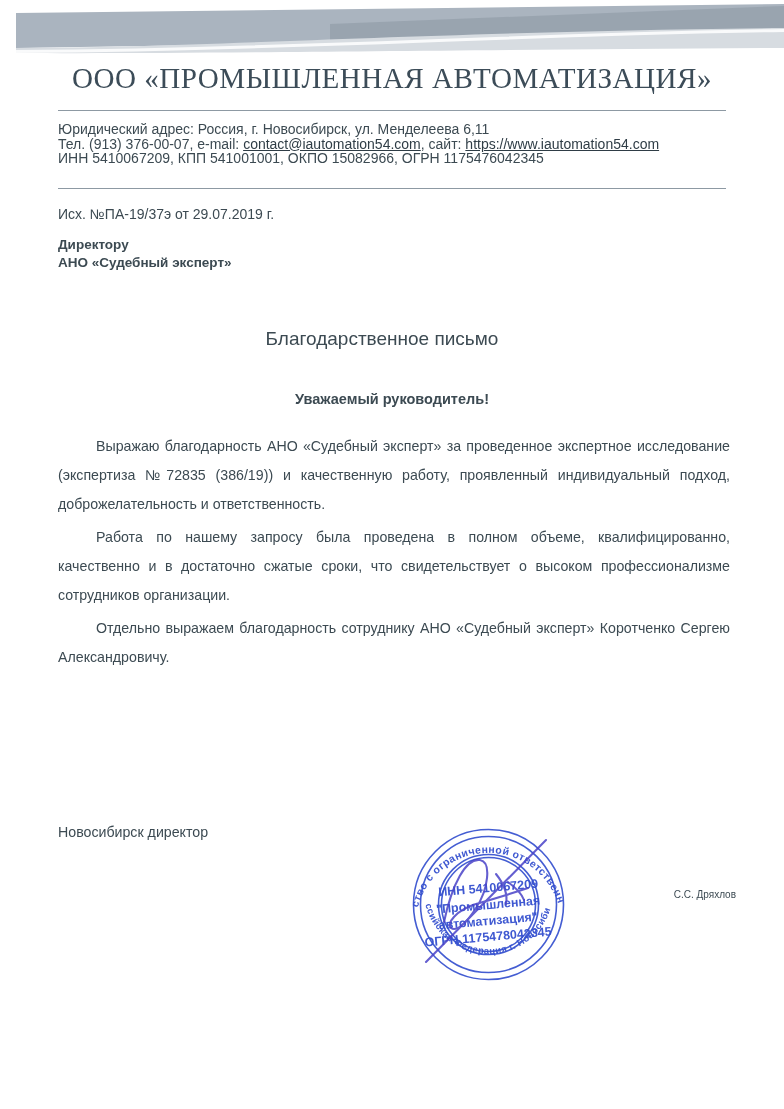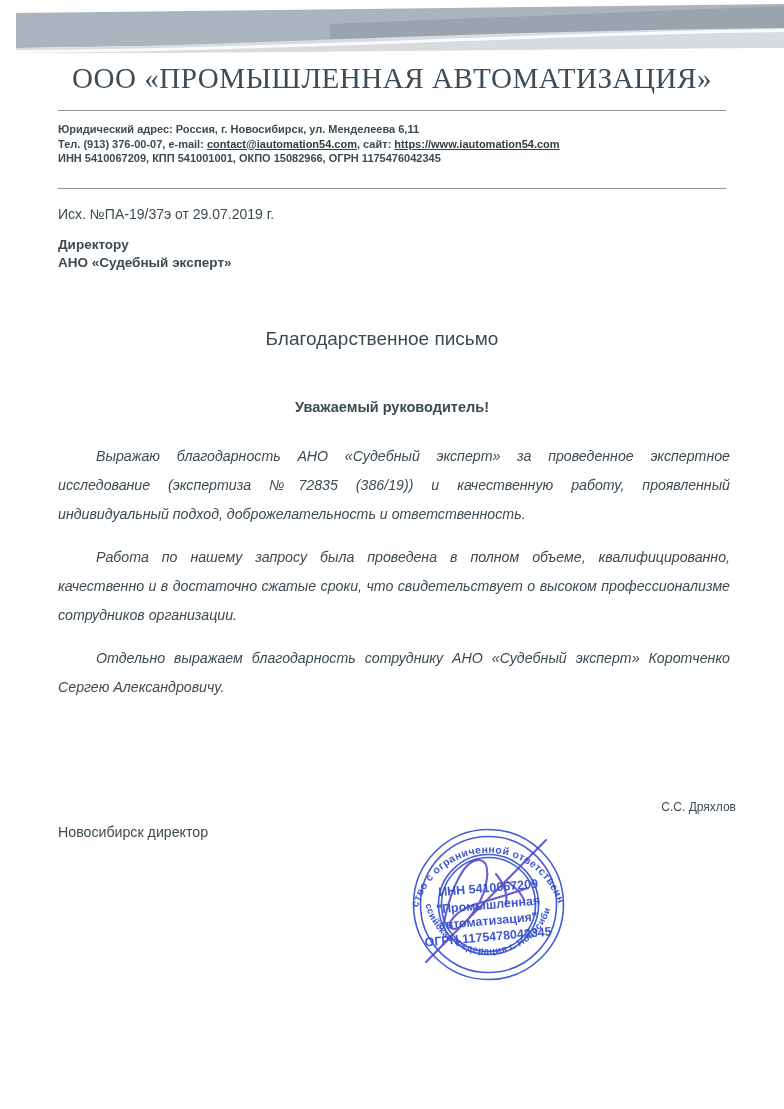--- a/index.html
+++ b/index.html
@@ -51,24 +51,23 @@
   }
   .rule-top { top: 110px; }
   .rule-bottom { top: 188px; }
 
   
   .contacts {
     position: absolute;
     left: 58px;
     top: 122px;
     width: 680px;
-    font-size: 11px;
+    font-size: 14px;
     line-height: 14.6px;
     color: #3c4a52;
-    font-weight: bold;
   }
   .contacts .line { white-space: nowrap; }
   .link {
     color: #2f3d46;
     text-decoration: underline;
     text-align: center;
   }
 
   
   .outgoing {
@@ -98,52 +97,50 @@
     color: #3c4a52;
   }
   .salutation {
     position: absolute;
     left: 0;
     top: 391px;
     width: 784px;
     text-align: center;
     font-size: 14.5px;
     font-weight: bold;
-    margin-top: 8px;
   }
 
   
   .body-text {
     position: absolute;
     left: 58px;
     top: 428px;
     width: 672px;
     font-size: 14.2px;
     line-height: 29px;
     text-align: justify;
   }
   .body-text p {
-    margin: 14px 0 0 0;
+    margin: 4px 0 0 0;
     text-indent: 38px;
-    font-style: italic;
   }
 
   
   .sign-left {
     position: absolute;
     left: 58px;
     top: 818px;
     font-size: 14.2px;
     line-height: 29px;
   }
   .sign-right {
     position: absolute;
     right: 48px;
-    top: 800px;
-    font-size: 12px;
+    top: 889px;
+    font-size: 10px;
   }
 
   
   .seal {
     position: absolute;
     left: 396px;
     top: 812px;
     width: 185px;
     height: 185px;
     pointer-events: none;

